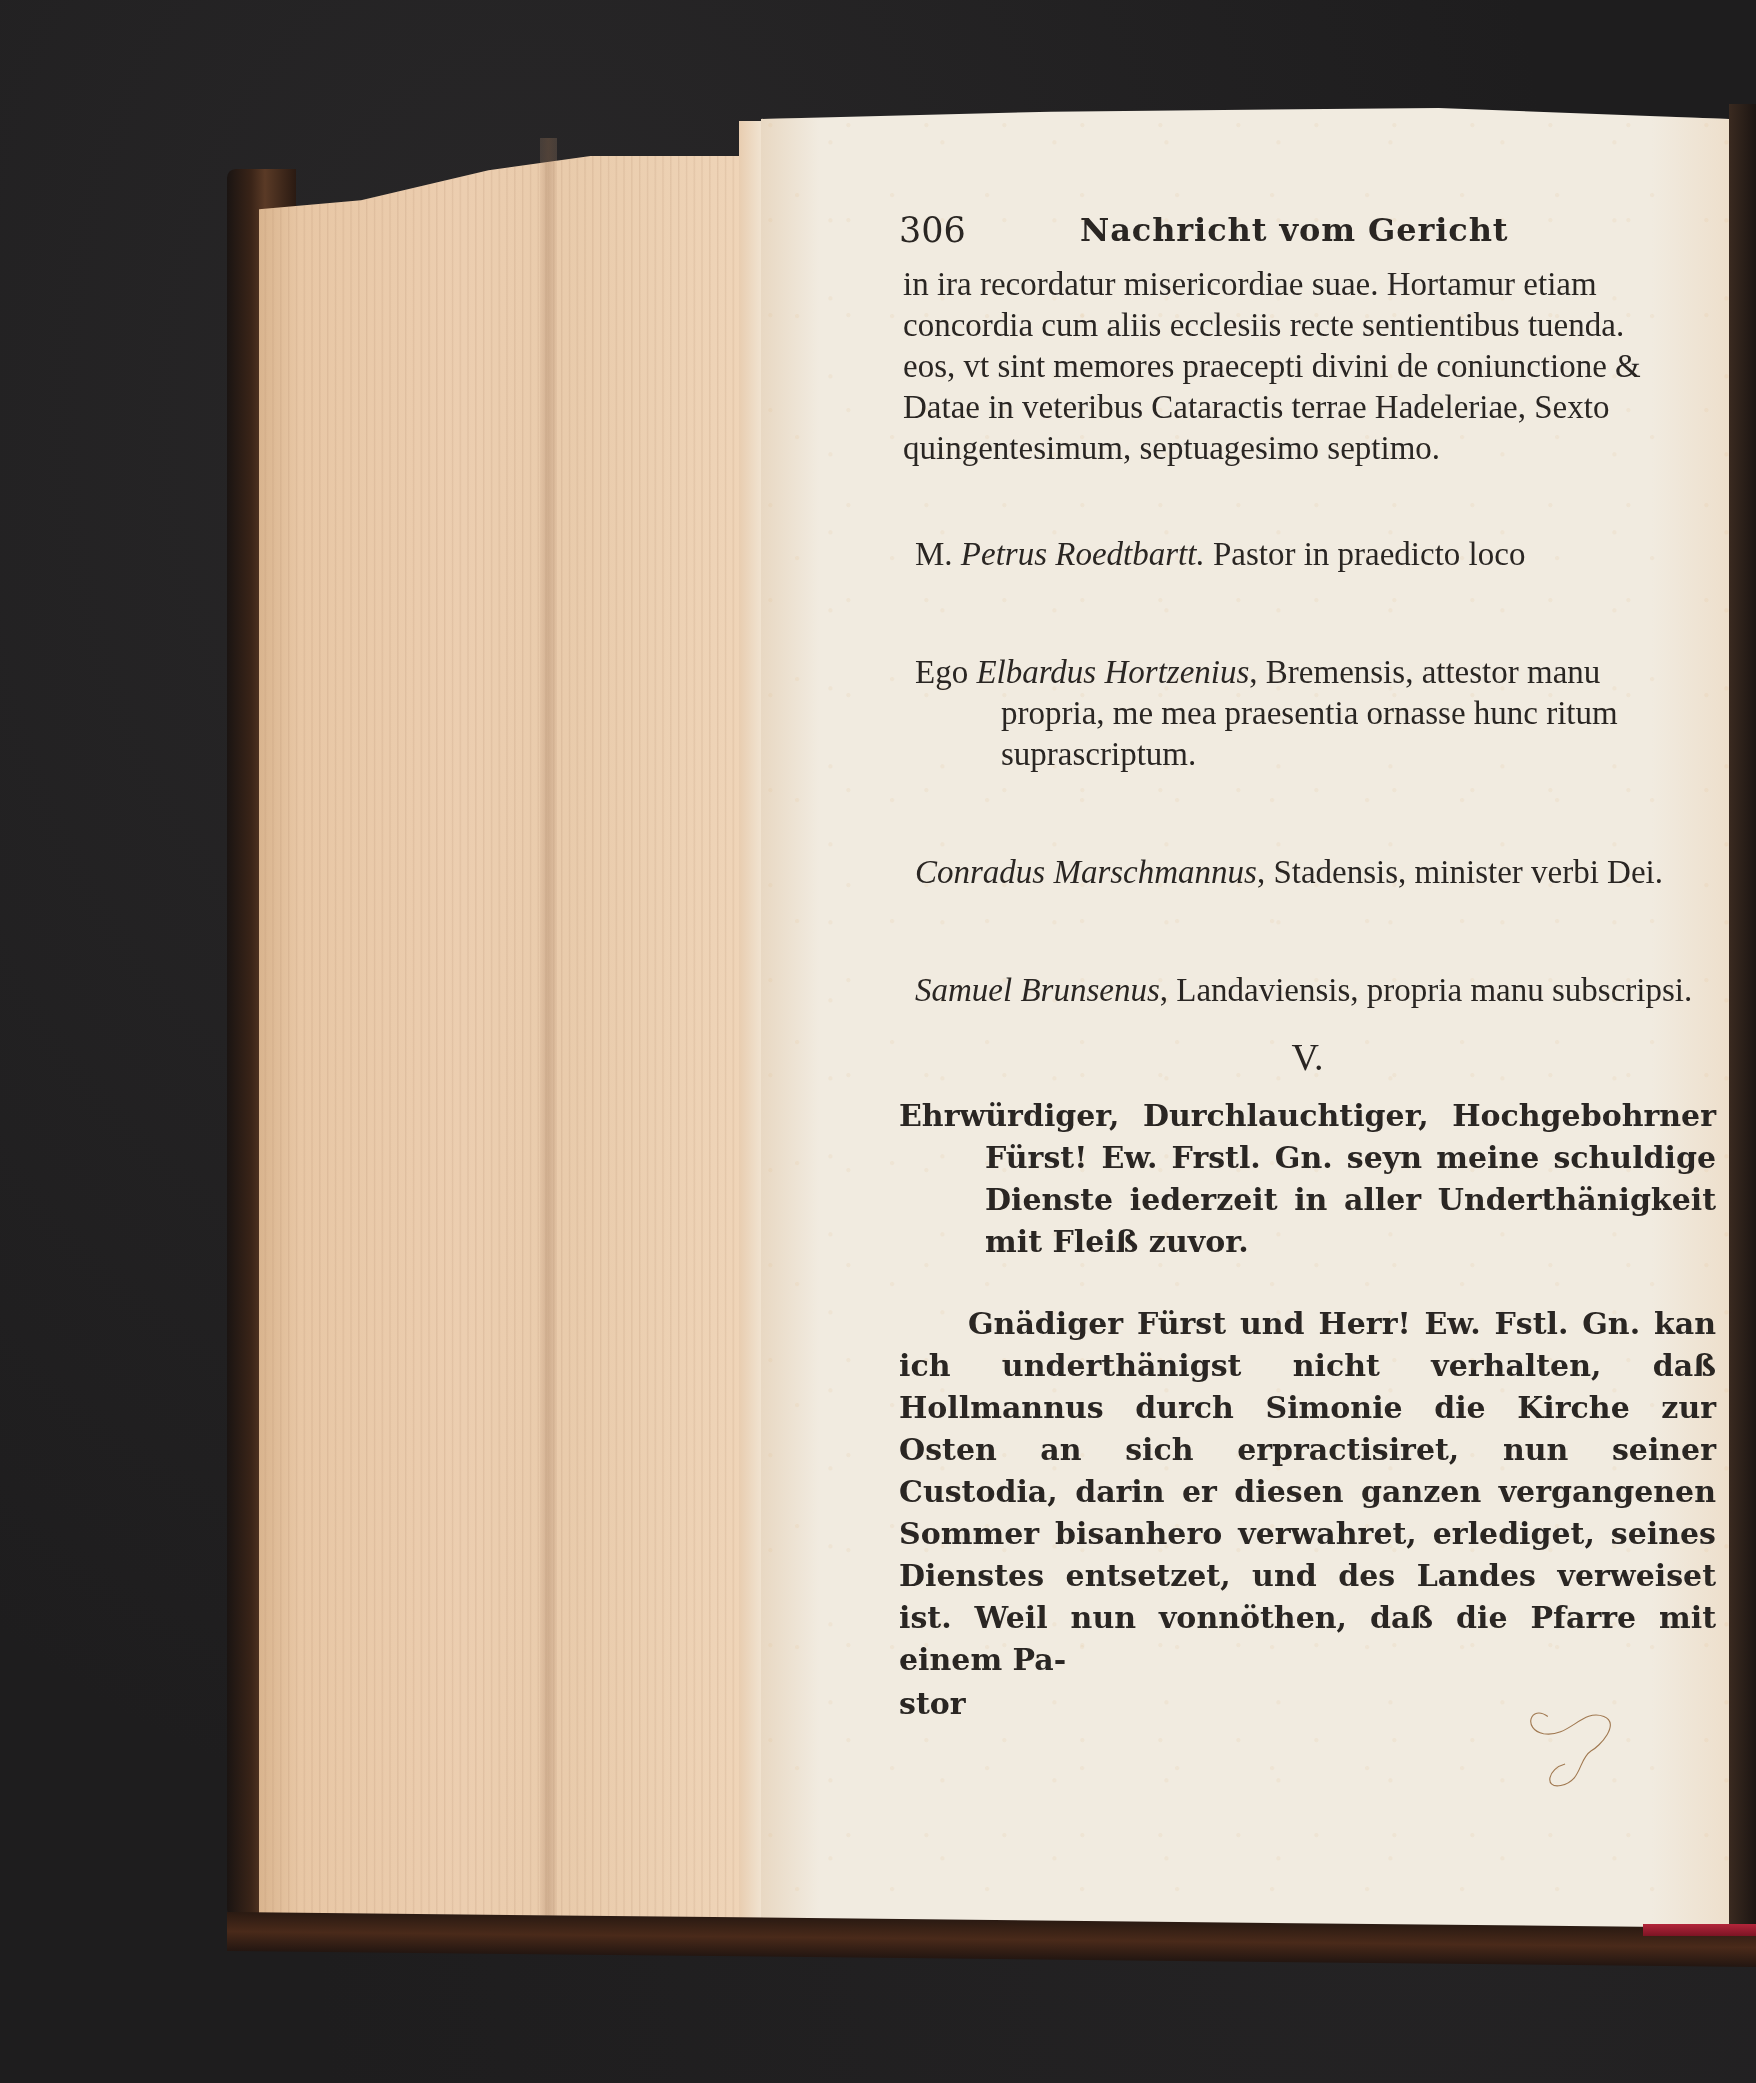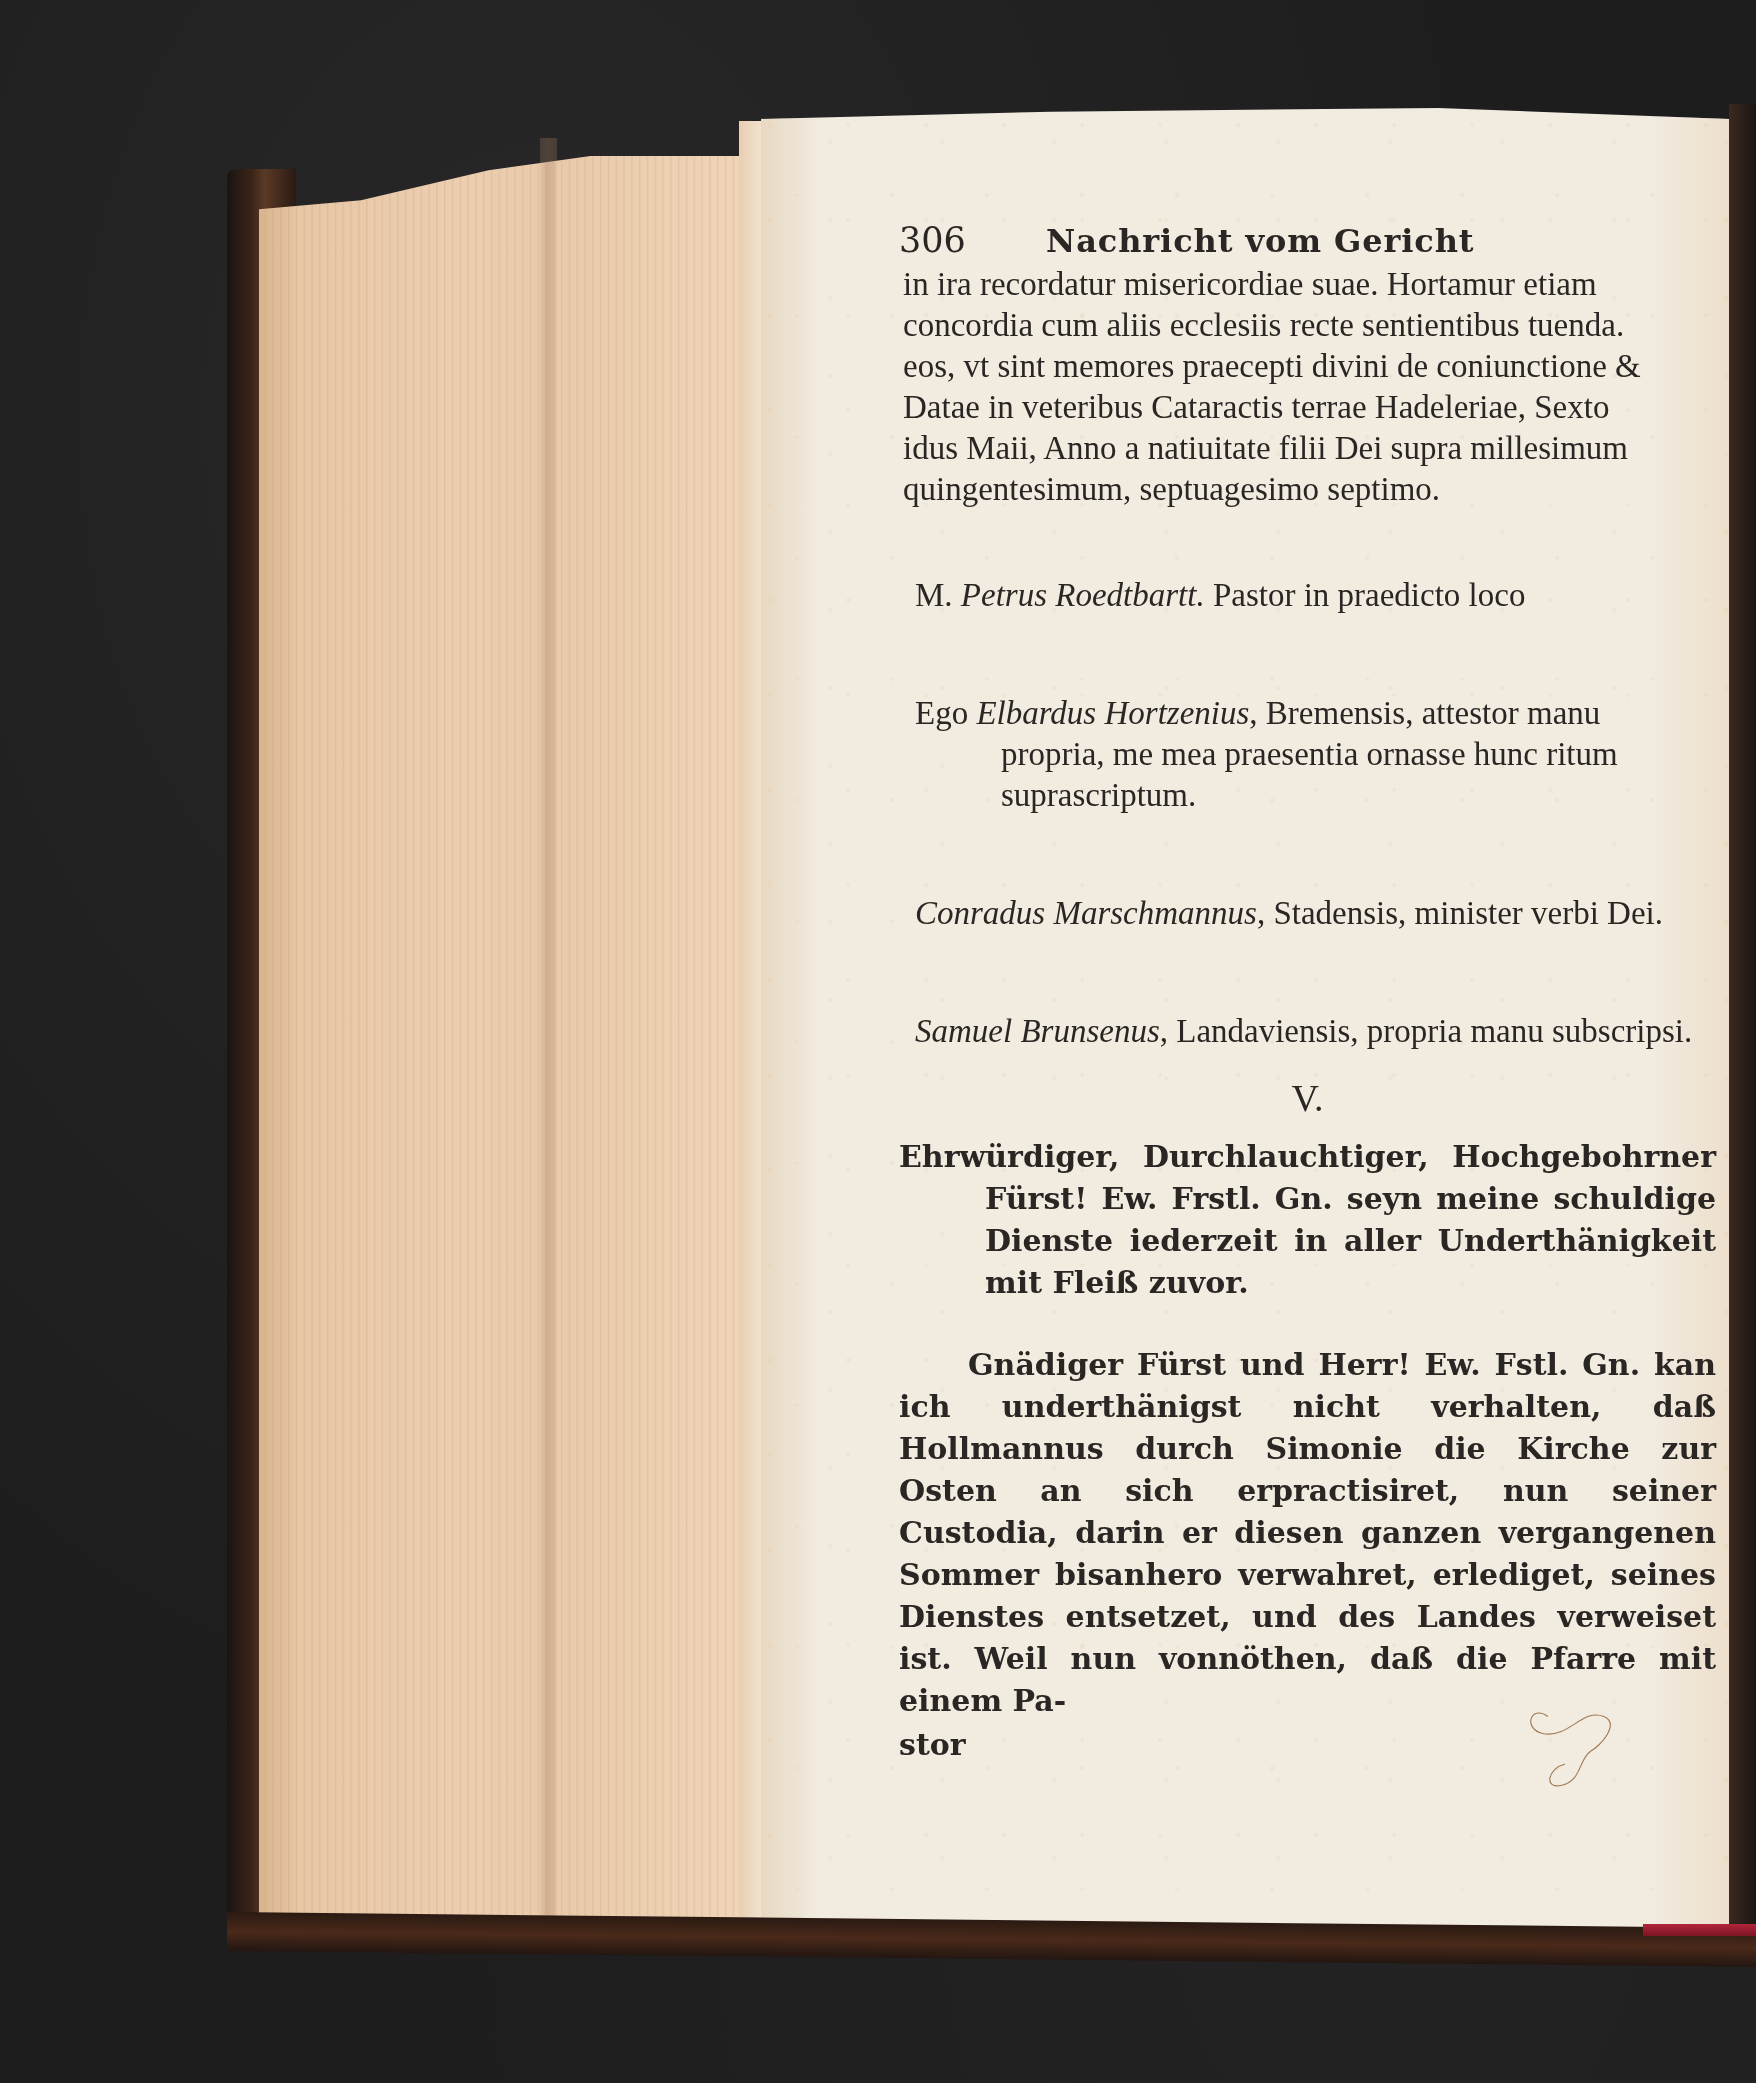--- a/index.html
+++ b/index.html
@@ -58,21 +58,21 @@
     }
     .bookmark {
       position: absolute; left: 1643px; top: 1924px; width: 113px; height: 12px;
       background: linear-gradient(180deg, #b3253a, #7d1424);
     }
     .text {
       position: absolute; left: 899px; top: 199px; width: 817px;
       color: #2a2623;
     }
     .running-head {
-      display: flex; align-items: flex-end; height: 61px;
+      display: flex; align-items: center; height: 61px; gap: 34px;
     }
     .page-number { font-size: 35px; width: 78px; }
     .head-title {
       font-family: "DejaVu Serif", serif; font-weight: bold; font-size: 32px;
       margin-left: 69px; letter-spacing: 0.9px;
     }
     .latin {
       font-family: "Liberation Serif", serif; font-size: 33px; line-height: 41px;
       text-align: justify; margin: 4px;
     }
@@ -119,21 +119,20 @@
   <div class="running-head">
     <span class="page-number">306</span>
     <span class="head-title">Nachricht vom Gericht</span>
   </div>
 
   <div class="latin">
     <p>in ira recordatur misericordiae suae.   Hortamur etiam</p>
     <p>concordia cum aliis ecclesiis recte sentientibus tuenda.</p>
     <p>eos, vt sint memores praecepti divini de coniunctione &amp;</p>
     <p>Datae in veteribus Cataractis terrae Hadeleriae, Sexto</p>
-    <p>idus Maii, Anno a natiuitate filii Dei supra millesimum</p>
     <p>quingentesimum, septuagesimo septimo.</p>
   </div>
 
   <div class="gap-md"></div>
   <p class="sig">
     <span>M.</span>
     <i>Petrus Roedtbartt.</i>
     <span>Pastor in praedicto loco</span>
   </p>
 

